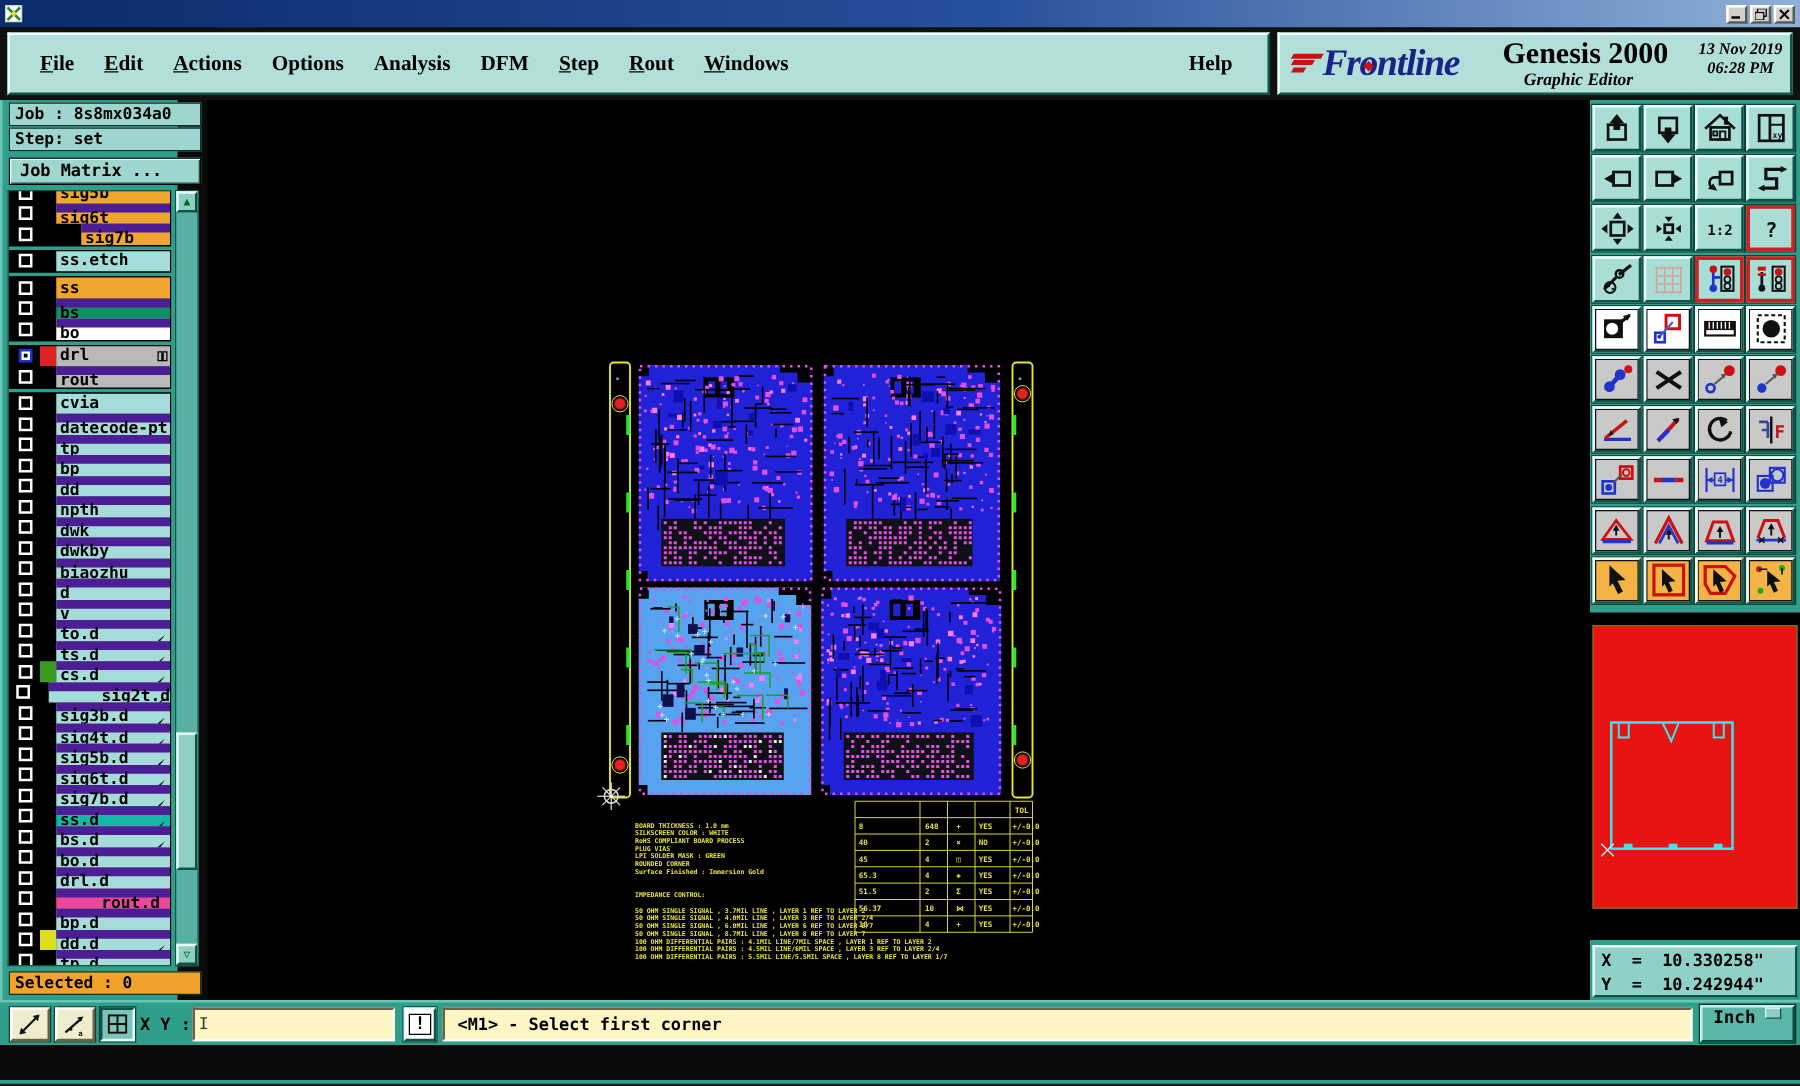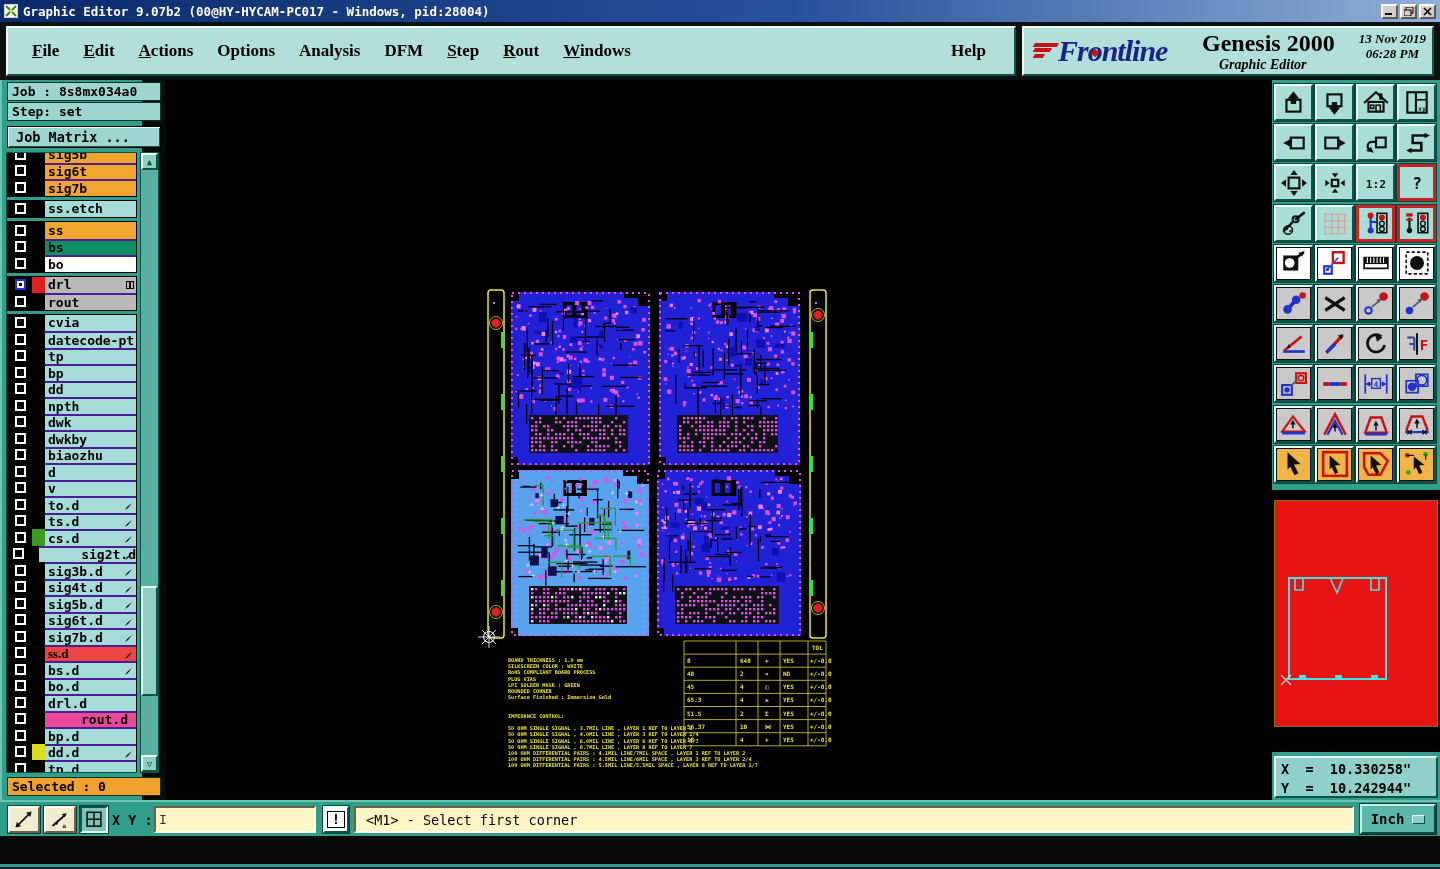--- a/index.html
+++ b/index.html
@@ -52,21 +52,21 @@
     font-weight:bold; font-size:13.5px; display:flex; align-items:center; padding-left:8px; }
   #layerlist { position:absolute; left:4px; top:72px; width:131px; height:621px; overflow:hidden;
     border:1px solid #0e5248; border-right:none; background:#2f9e8a;}
   .lgroup { border:1px solid #000; margin-bottom:3px; background:#000; }
   .lrow { display:flex; height:16.5px; align-items:stretch; }
   .cbcell { width:24px; background:#000; display:flex; align-items:center; justify-content:center; }
   .cbox { width:11px; height:11px; background:#000; border:2px solid #fff; }
   .cbox.active { border:2px solid #2230d6; box-shadow:inset 0 0 0 2px #fff; }
   .swcell { width:13px; background:#000; }
   .lbl { flex:1; font-weight:bold; font-size:13px; color:#000; padding-left:3px;
-    display:flex; align-items:center; border-top:2px solid #4c1d95; position:relative; }
+    display:flex; align-items:center; border-top:7px solid #4c1d95; position:relative; }
   .lrow:first-child .lbl { border-top:none; }
   .penicon { position:absolute; right:3px; top:4px; }
   .gridicon { position:absolute; right:2px; top:4px; width:8px; height:8px; border:1px solid #000;
     background:linear-gradient(#b9b9b9,#b9b9b9); }
   .gridicon:before { content:""; position:absolute; left:2px; top:0; width:2px; height:6px; background:#000;}
   #scrollbar { position:absolute; left:138px; top:72px; width:19px; height:621px; background:#57b0a1;
     border:1px solid #0e5248; }
   .sbtn { position:absolute; left:0; width:17px; height:17px; background:#8fd0c5;
     border:2px solid; border-color:#e8fcf6 #0e5248 #0e5248 #e8fcf6;
     font-size:9px; display:flex; align-items:center; justify-content:center; color:#083; color:#062; }
@@ -107,24 +107,24 @@
   #xylabel { position:absolute; left:112px; top:10px; font-weight:bold; font-size:13.5px; }
   #xyinput { position:absolute; left:154px; top:4px; width:162px; height:27px; background:#fdf6c4;
     border:2px solid; border-color:#6b6246 #fffdf2 #fffdf2 #6b6246;
     font-size:13px; color:#333; padding-left:3px; display:flex; align-items:center; }
   #bangbtn { position:absolute; left:323px; top:4px; width:26px; height:27px; background:#fff;
     border:2px solid; border-color:#e8fcf6 #0e5248 #0e5248 #e8fcf6; box-shadow:0 0 0 1px #0a443c;
     font-weight:bold; font-size:14px; display:flex; align-items:center; justify-content:center; }
   #bangbtn span { border:1px solid #000; padding:0 4px; line-height:15px; }
   #statusbar { position:absolute; left:354px; top:4px; width:1000px; height:27px; background:#fdf6c4;
     border:2px solid; border-color:#6b6246 #fffdf2 #fffdf2 #6b6246;
-    font-weight:normal; font-size:13.5px; display:flex; align-items:center; padding-left:10px; }
+    font-weight:bold; font-size:13.5px; display:flex; align-items:center; padding-left:10px; }
   #inchbtn { position:absolute; left:1360px; top:2px; width:76px; height:30px; background:#5bb7a8;
     border:2px solid; border-color:#c9f0e8 #0b4a40 #0b4a40 #c9f0e8; box-shadow:0 0 0 1px #06332c;
-    font-weight:bold; font-size:14px; display:flex; align-items:center; justify-content:center; gap:8px; }
+    font-weight:bold; font-size:14px; display:flex; justify-content:center; gap:8px; }
   #inchbtn .opt { width:13px; height:9px; background:#8fd0c4;
     border:1px solid; border-color:#e8fcf6 #0e5248 #0e5248 #e8fcf6; }
   #commandbar { left:0; top:836px; width:1440px; height:28px; background:#2f9e8a; }
   #cmdinner { position:absolute; left:3px; top:3px; width:1434px; height:21px; background:#a9eef9;
     border:1px solid; border-color:#06332c #d9fcff #d9fcff #06332c;
     font-weight:bold; font-size:12.5px; display:flex; align-items:center; justify-content:center; }
   #footer { left:0; top:864px; width:1440px; height:5px; background:#2f9e8a; border-bottom:2px solid #1a1a1a; }
   u { text-decoration:underline; }
 </style>
 </head>
@@ -132,21 +132,20 @@
 
 <div id="root">
 
   <div class="abs" id="titlebar">
     <svg width="14" height="14">
       <rect x="0" y="0" width="14" height="14" fill="#d4d0c8"></rect>
       <rect x="1" y="1" width="12" height="12" fill="#fff"></rect>
       <path d="M2 2 L12 12 M12 2 L2 12" stroke="#2a8a2a" stroke-width="2"></path>
       <rect x="5.5" y="5.5" width="3" height="3" fill="#e8e838"></rect>
     </svg>
-    <span id="titletext">Graphic Editor 9.07b2 (00@HY-HYCAM-PC017 - Windows, pid:28004)</span>
     <div id="winbtns">
       <div class="wbtn">
           <svg width="9" height="9">
             <rect x="0" y="6" width="7" height="2" fill="#000"></rect>
           </svg>
         </div>
       <div class="wbtn">
           <svg width="10" height="9">
             <rect x="2" y="0" width="7" height="6" fill="none" stroke="#000"></rect>
             <rect x="0" y="3" width="7" height="6" fill="#d4d0c8" stroke="#000"></rect>
@@ -209,21 +208,21 @@
               <div class="cbox"></div>
             </div>
             <div class="swcell"></div>
             <div class="lbl" style="background: rgb(240, 165, 47);">sig6t</div>
           </div>
           <div class="lrow">
             <div class="cbcell">
               <div class="cbox"></div>
             </div>
             <div class="swcell"></div>
-            <div class="lbl" style="background: rgb(240, 165, 47);">sig7b</div>
+            <div class="lbl" style="background: rgb(240, 165, 47); margin-left: 20px;">sig7b</div>
           </div>
         </div>
         <div class="lgroup">
           <div class="lrow">
             <div class="cbcell">
               <div class="cbox"></div>
             </div>
             <div class="swcell"></div>
             <div class="lbl" style="background: rgb(165, 219, 216);">ss.etch</div>
           </div>
@@ -424,21 +423,21 @@
             <div class="swcell"></div>
             <div class="lbl" style="background: rgb(165, 219, 216);">sig7b.d<svg width="9" height="9" class="penicon">
                 <path d="M8 1 L3 5 L1 8 L4 6 Z" fill="#000"></path>
               </svg></div>
           </div>
           <div class="lrow">
             <div class="cbcell">
               <div class="cbox"></div>
             </div>
             <div class="swcell"></div>
-            <div class="lbl" style="background: #ef4444; font-family: Liberation Serif, serif;">ss.d<svg width="9" height="9" class="penicon">
+            <div class="lbl" style="background: #14b8a6;">ss.d<svg width="9" height="9" class="penicon">
                 <path d="M8 1 L3 5 L1 8 L4 6 Z" fill="#000"></path>
               </svg></div>
           </div>
           <div class="lrow">
             <div class="cbcell">
               <div class="cbox"></div>
             </div>
             <div class="swcell"></div>
             <div class="lbl" style="background: rgb(165, 219, 216);">bs.d<svg width="9" height="9" class="penicon">
                 <path d="M8 1 L3 5 L1 8 L4 6 Z" fill="#000"></path>

